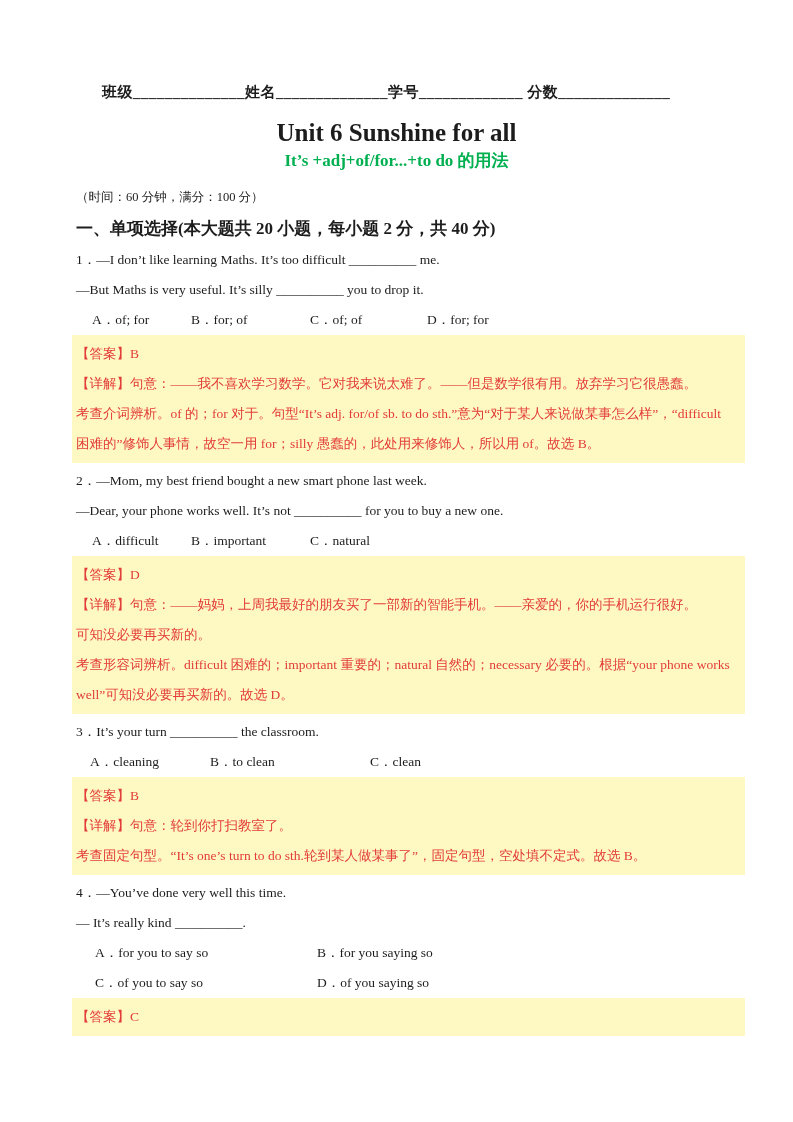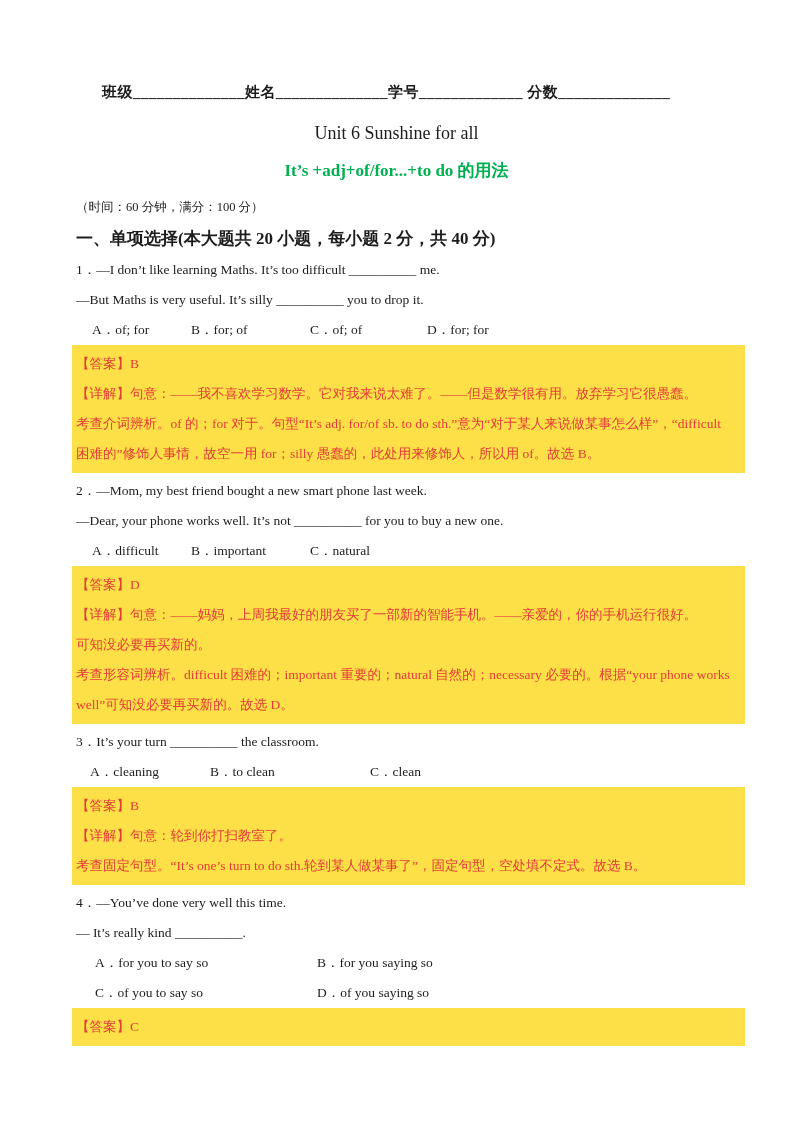--- a/index.html
+++ b/index.html
@@ -21,26 +21,25 @@
     font-weight: bold;
     font-size: 15px;
     line-height: 24px;
     padding-left: 26px;
     letter-spacing: 0.5px;
     white-space: nowrap;
   }
   .title {
     margin-top: 15px;
     text-align: center;
-    font-weight: normal;
-    font-size: 18px;
+    font-weight: bold;
+    font-size: 25px;
     line-height: 28px;
   }
   .subtitle {
-    margin-top: 10px;
     text-align: center;
     font-weight: bold;
     font-size: 17px;
     line-height: 28px;
     color: #00b050;
   }
   .timenote {
     margin-top: 11px;
     text-align: left;
     font-size: 12.5px;
@@ -57,21 +56,21 @@
     margin: 0;
     font-size: 13.5px;
     line-height: 30px;
     white-space: nowrap;
   }
   .opts { display: grid; }
   .opts4 { grid-template-columns: 93px 113px 111px auto; padding-left: 16px; gap: 6px; }
   .opts3 { grid-template-columns: 120px 160px auto; padding-left: 14px; }
   .opts2 { grid-template-columns: 202px auto; padding-left: 19px; gap: 20px; }
   .ans {
-    background: #fde047;
+    background: #fef9c3;
     margin: 0 -28px 0 -4px;
     padding: 4px 0 4px 4px;
     overflow: hidden;
   }
   .ans p { color: #e23c38; }
 </style>
 </head>
 <body>
 
 <div class="page">

